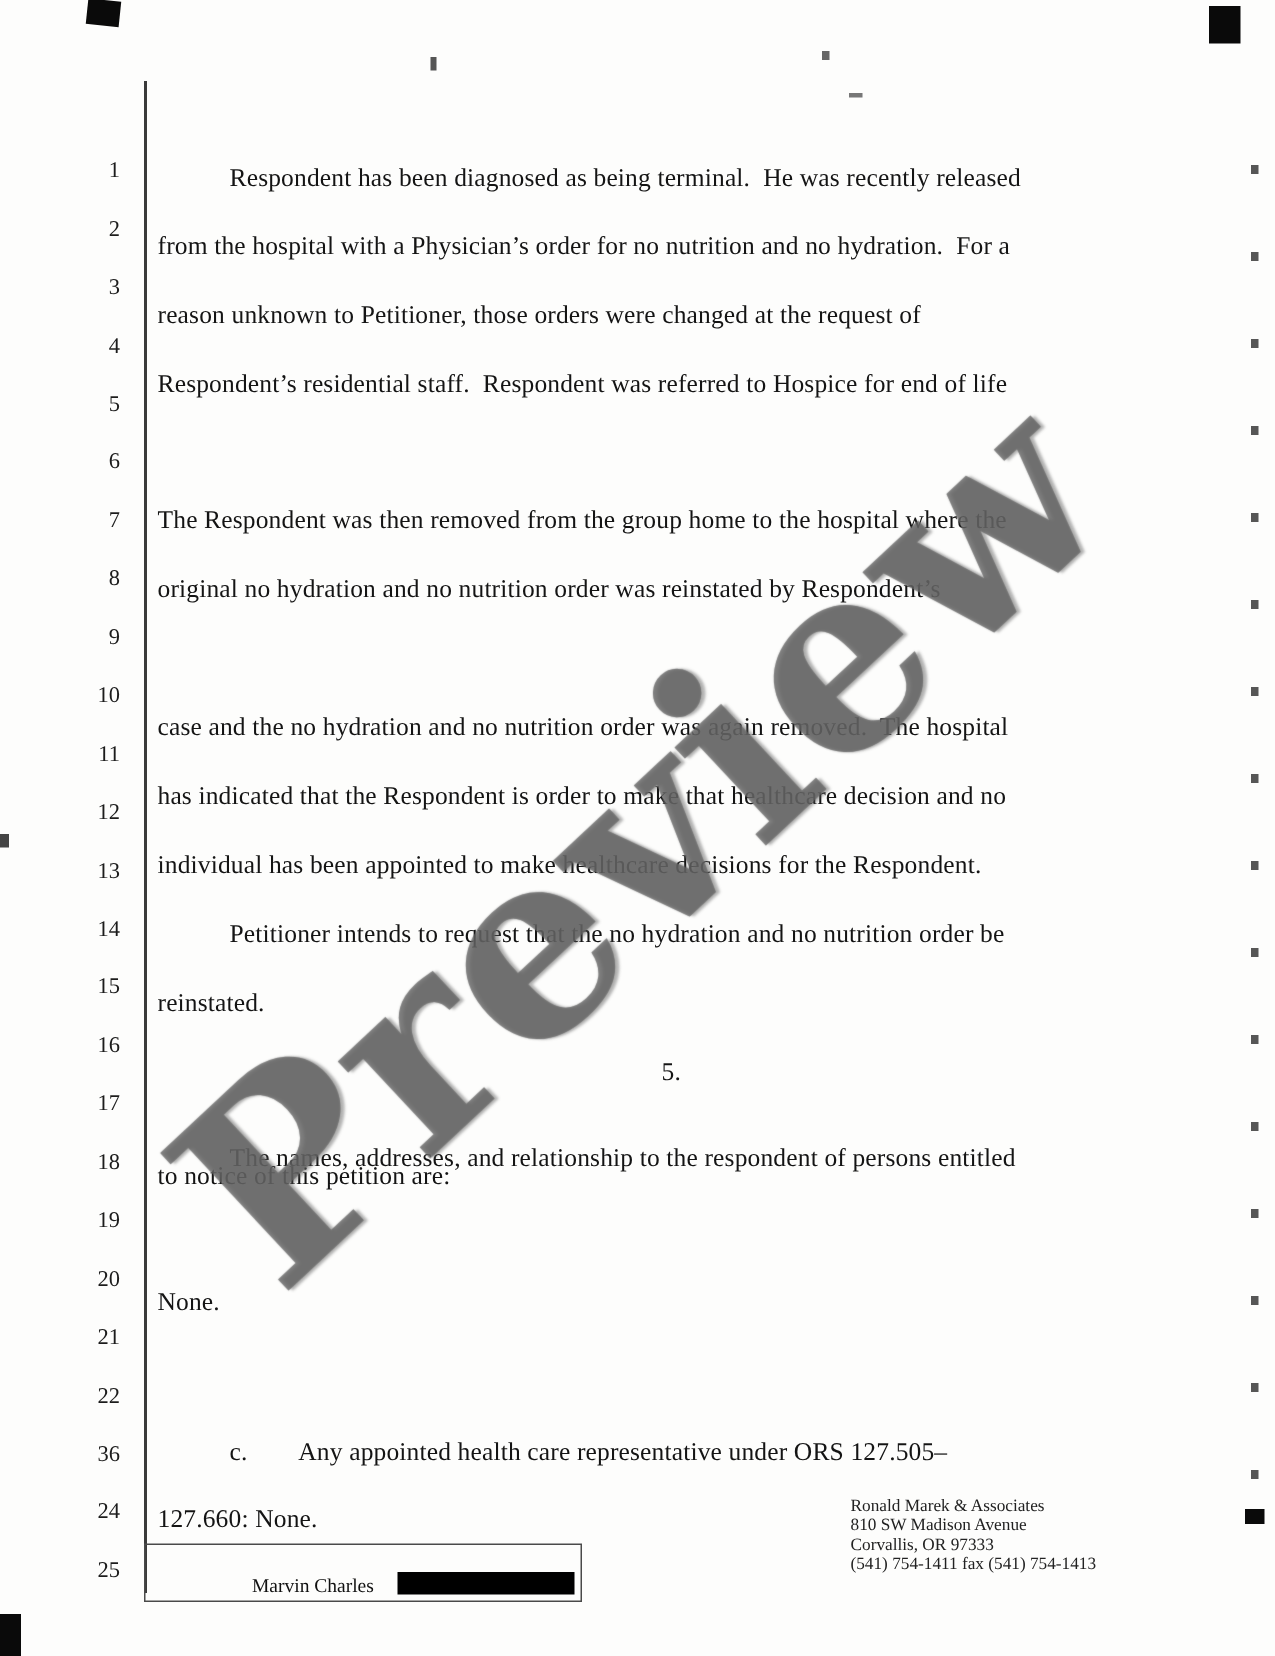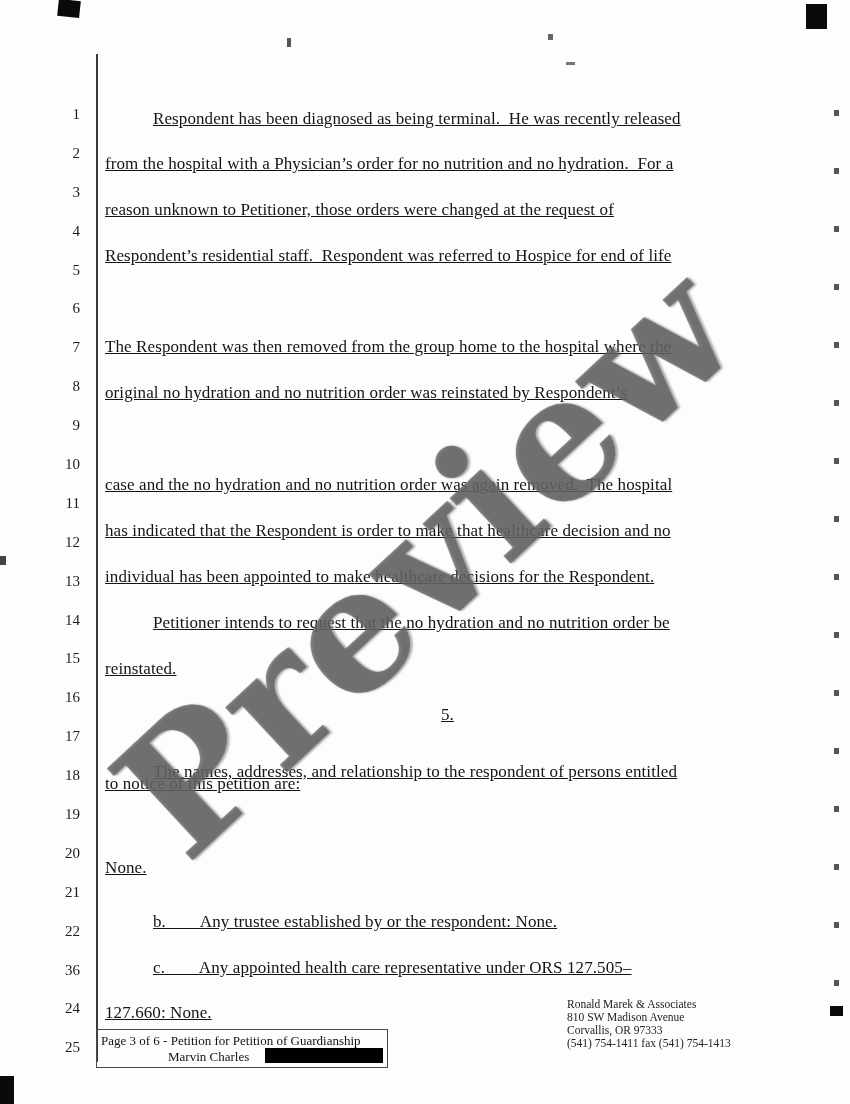--- a/index.html
+++ b/index.html
@@ -15,21 +15,20 @@
   }
   .line-col {
     position:absolute; left:48px; top:104px; width:32px;
     text-align:right; font-size:15px; color:#1c1c1c;
   }
   .ln { height:38.9px; line-height:20px; }
   .bl {
     position:absolute; left:105px; width:685px;
     font-size:17px; line-height:22px; white-space:pre; color:#141414;
     letter-spacing:0.1px;
-    text-decoration:underline;
   }
   .ind { padding-left:48px; }
   .ctr { text-align:center; padding-left:0; }
   .watermark {
     position:absolute; left:45px; top:280px; width:760px; height:560px;
     display:flex; align-items:center; justify-content:center;
     transform:rotate(-43deg);
     font-family:"DejaVu Serif","Liberation Serif",serif;
     font-weight:bold; font-size:172px; letter-spacing:2px;
     color:rgba(125,125,125,0.42);
@@ -106,33 +105,31 @@
   <div class="bl" style="top:382px">original no hydration and no nutrition order was reinstated by Respondent’s</div>
   <div class="bl" style="top:474px">case and the no hydration and no nutrition order was again removed.  The hospital</div>
   <div class="bl" style="top:520px">has indicated that the Respondent is order to make that healthcare decision and no</div>
   <div class="bl" style="top:566px">individual has been appointed to make healthcare decisions for the Respondent.</div>
   <div class="bl ind" style="top:612px">Petitioner intends to request that the no hydration and no nutrition order be</div>
   <div class="bl" style="top:658px">reinstated.</div>
   <div class="bl ctr" style="top:704px">5.</div>
   <div class="bl ind" style="top:761px">The names, addresses, and relationship to the respondent of persons entitled</div>
   <div class="bl" style="top:773px">to notice of this petition are:</div>
   <div class="bl" style="top:857px">None.</div>
-  <div class="bl ind" style="top:911px">b.        Any trustee established by or the respondent: None.</div>
   <div class="bl ind" style="top:957px">c.        Any appointed health care representative under ORS 127.505–</div>
   <div class="bl" style="top:1002px">127.660: None.</div>
 
   <div class="firm-block">
     <div>Ronald Marek &amp; Associates</div>
     <div>810 SW Madison Avenue</div>
     <div>Corvallis, OR 97333</div>
     <div>(541) 754-1411  fax (541) 754-1413</div>
   </div>
 
   <div class="footer-box"></div>
-  <div class="page-label">Page 3 of 6 - Petition for Petition of Guardianship</div>
   <div class="resp-name">Marvin Charles</div>
   <div class="redaction"></div>
 
   <div class="artifact" style="left:58px; top:0; width:22px; height:17px; transform:rotate(6deg);"></div>
   <div class="artifact" style="left:806px; top:4px; width:21px; height:25px;"></div>
   <div class="artifact" style="left:0; top:1076px; width:14px; height:28px;"></div>
   <div class="artifact" style="left:830px; top:1006px; width:13px; height:10px;"></div>
   <div class="artifact" style="left:287px; top:38px; width:4px; height:9px; background:#555;"></div>
   <div class="artifact" style="left:548px; top:34px; width:5px; height:6px; background:#666;"></div>
   <div class="artifact" style="left:566px; top:62px; width:9px; height:3px; background:#777;"></div>

